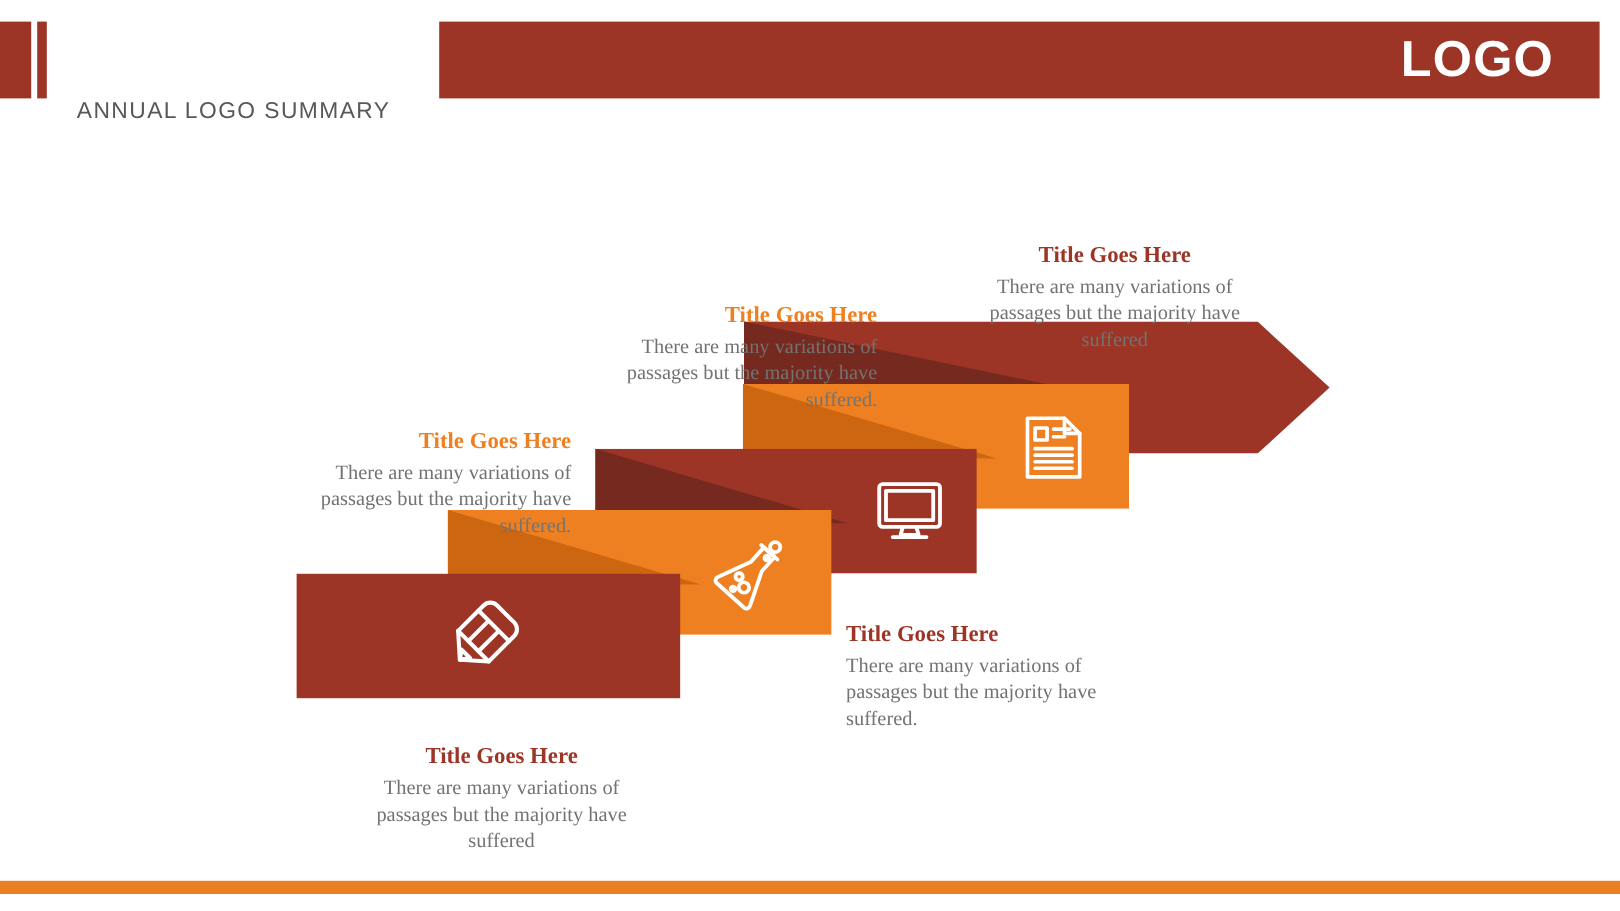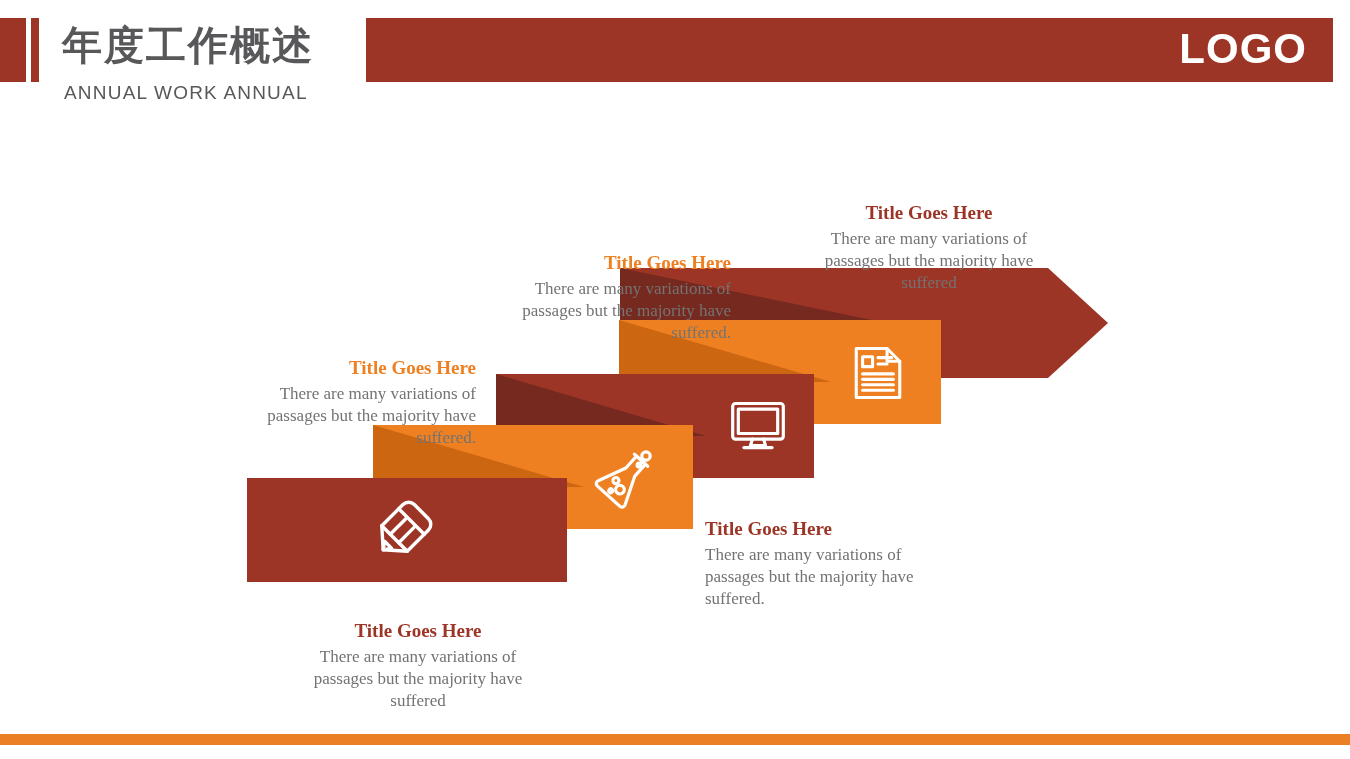--- a/index.html
+++ b/index.html
@@ -61,21 +61,21 @@
     top: 18px;
     width: 967px;
     height: 64px;
     background: #9c3526;
   }
   .hdr-logo-text {
     position: absolute;
     right: 0px;
     top: 50%;
     transform: translateY(-52%);
-    padding-right: 26px;
+    padding-right: 38px;
     font-family: "Liberation Sans", sans-serif;
     font-size: 42px;
     font-weight: bold;
     color: #ffffff;
     letter-spacing: 1px;
     line-height: 1;
   }
 
   
   .footer-bar {
@@ -135,22 +135,21 @@
   .t-left   { text-align: left;   }
 </style>
 </head>
 <body>
 
 <div id="slide">
 
   <div class="hdr-bar-wide"></div>
   <div class="hdr-bar-thin"></div>
 
-  <div class="hdr-title-cn">年度工作概述</div>
-  <div class="hdr-title-en">ANNUAL  WORK ANNUAL</div>
+  <div class="hdr-title-en">ANNUAL  LOGO SUMMARY</div>
 
   <div class="hdr-logo-band">
     <div class="hdr-logo-text">LOGO</div>
   </div>
 
   <div class="arrow-block" style="left:620px; top:268px; width:490px; height:110px;">
     <svg width="490" height="110" viewBox="0 0 490 110">
       <polygon points="0,0 428,0 488,55 428,110 0,110" fill="#9c3526"></polygon>
       <polygon points="0,0 0,62 300,62" fill="#76291f"></polygon>
     </svg>

